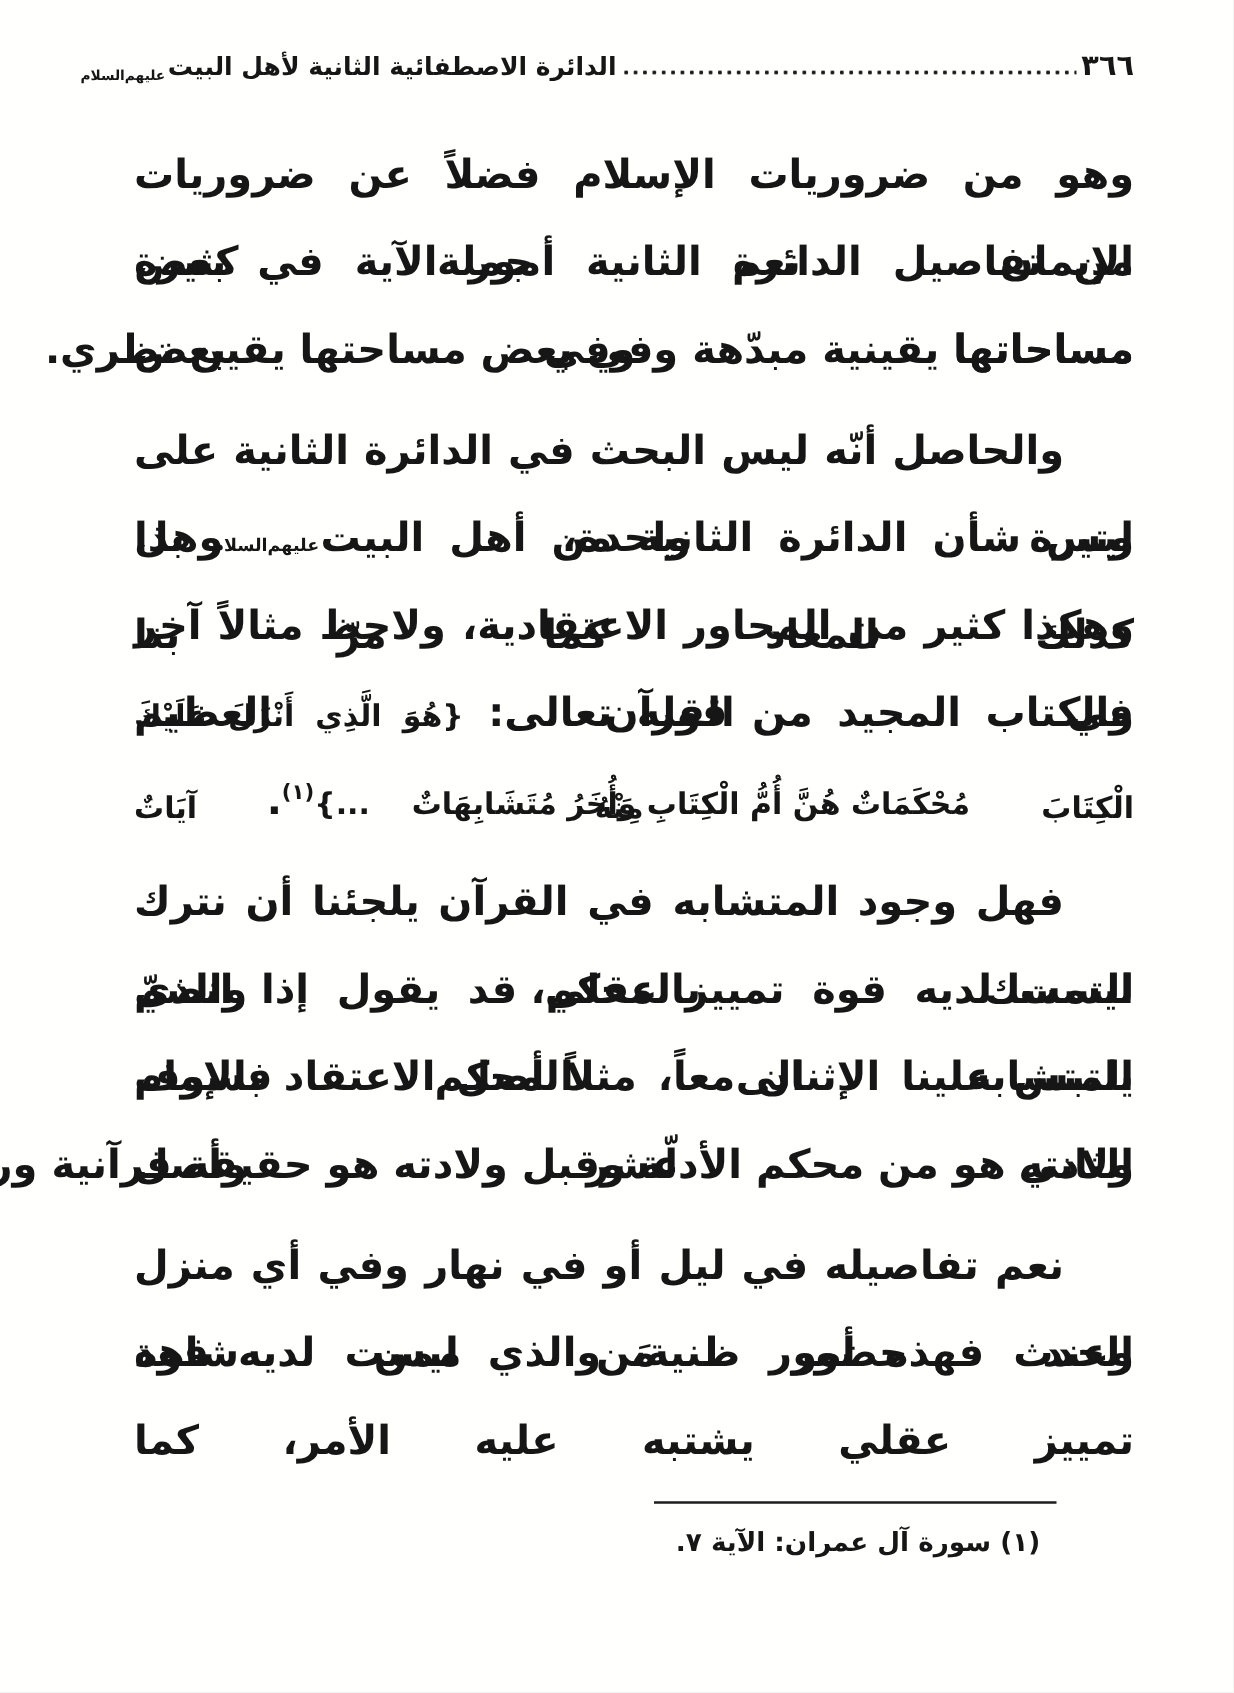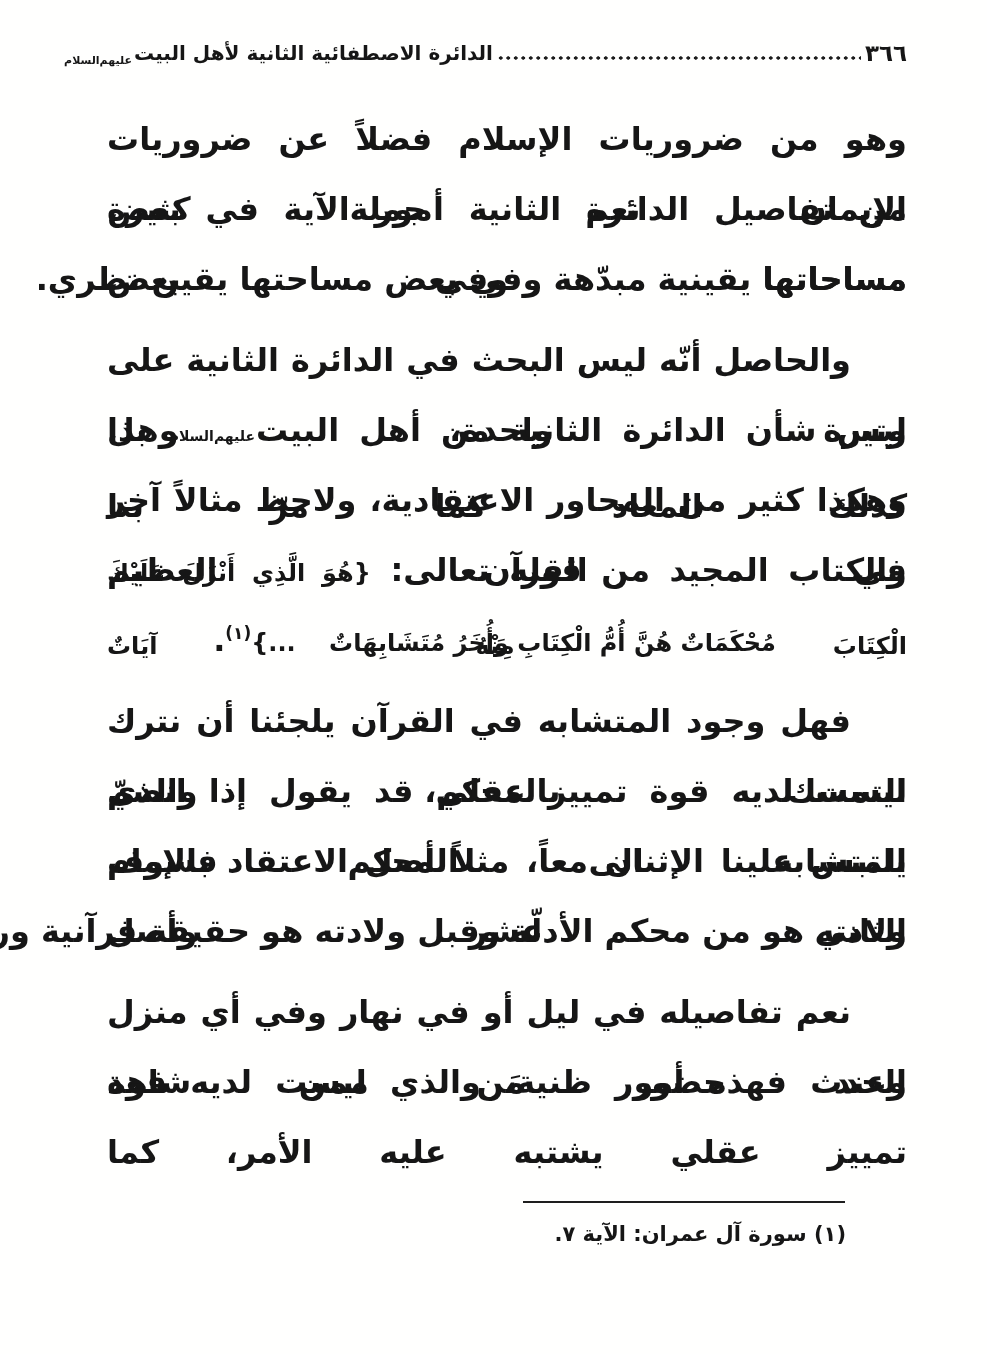--- a/index.html
+++ b/index.html
@@ -46,21 +46,21 @@
     font-size:14px;font-weight:700;letter-spacing:-1px;word-spacing:-2px;
     display:inline-block;margin:0 1px;
   }
   sup.fnref{font-size:17px;vertical-align:super;line-height:0;font-weight:700;}
   
   .fnrule{
     position:absolute;top:1201px;right:142px;width:322px;height:0;
     border-top:2.5px solid #1e1e1e;
   }
   .fntext{
-    position:absolute;top:1216px;right:141px;
+    position:absolute;top:1216px;right:155px;
     font-size:21px;font-weight:700;line-height:36px;
   }
 </style>
 </head>
 <body>
 
 <div class="page">
 
   <header class="hdr">
     <span class="pnum">٣٦٦</span>

